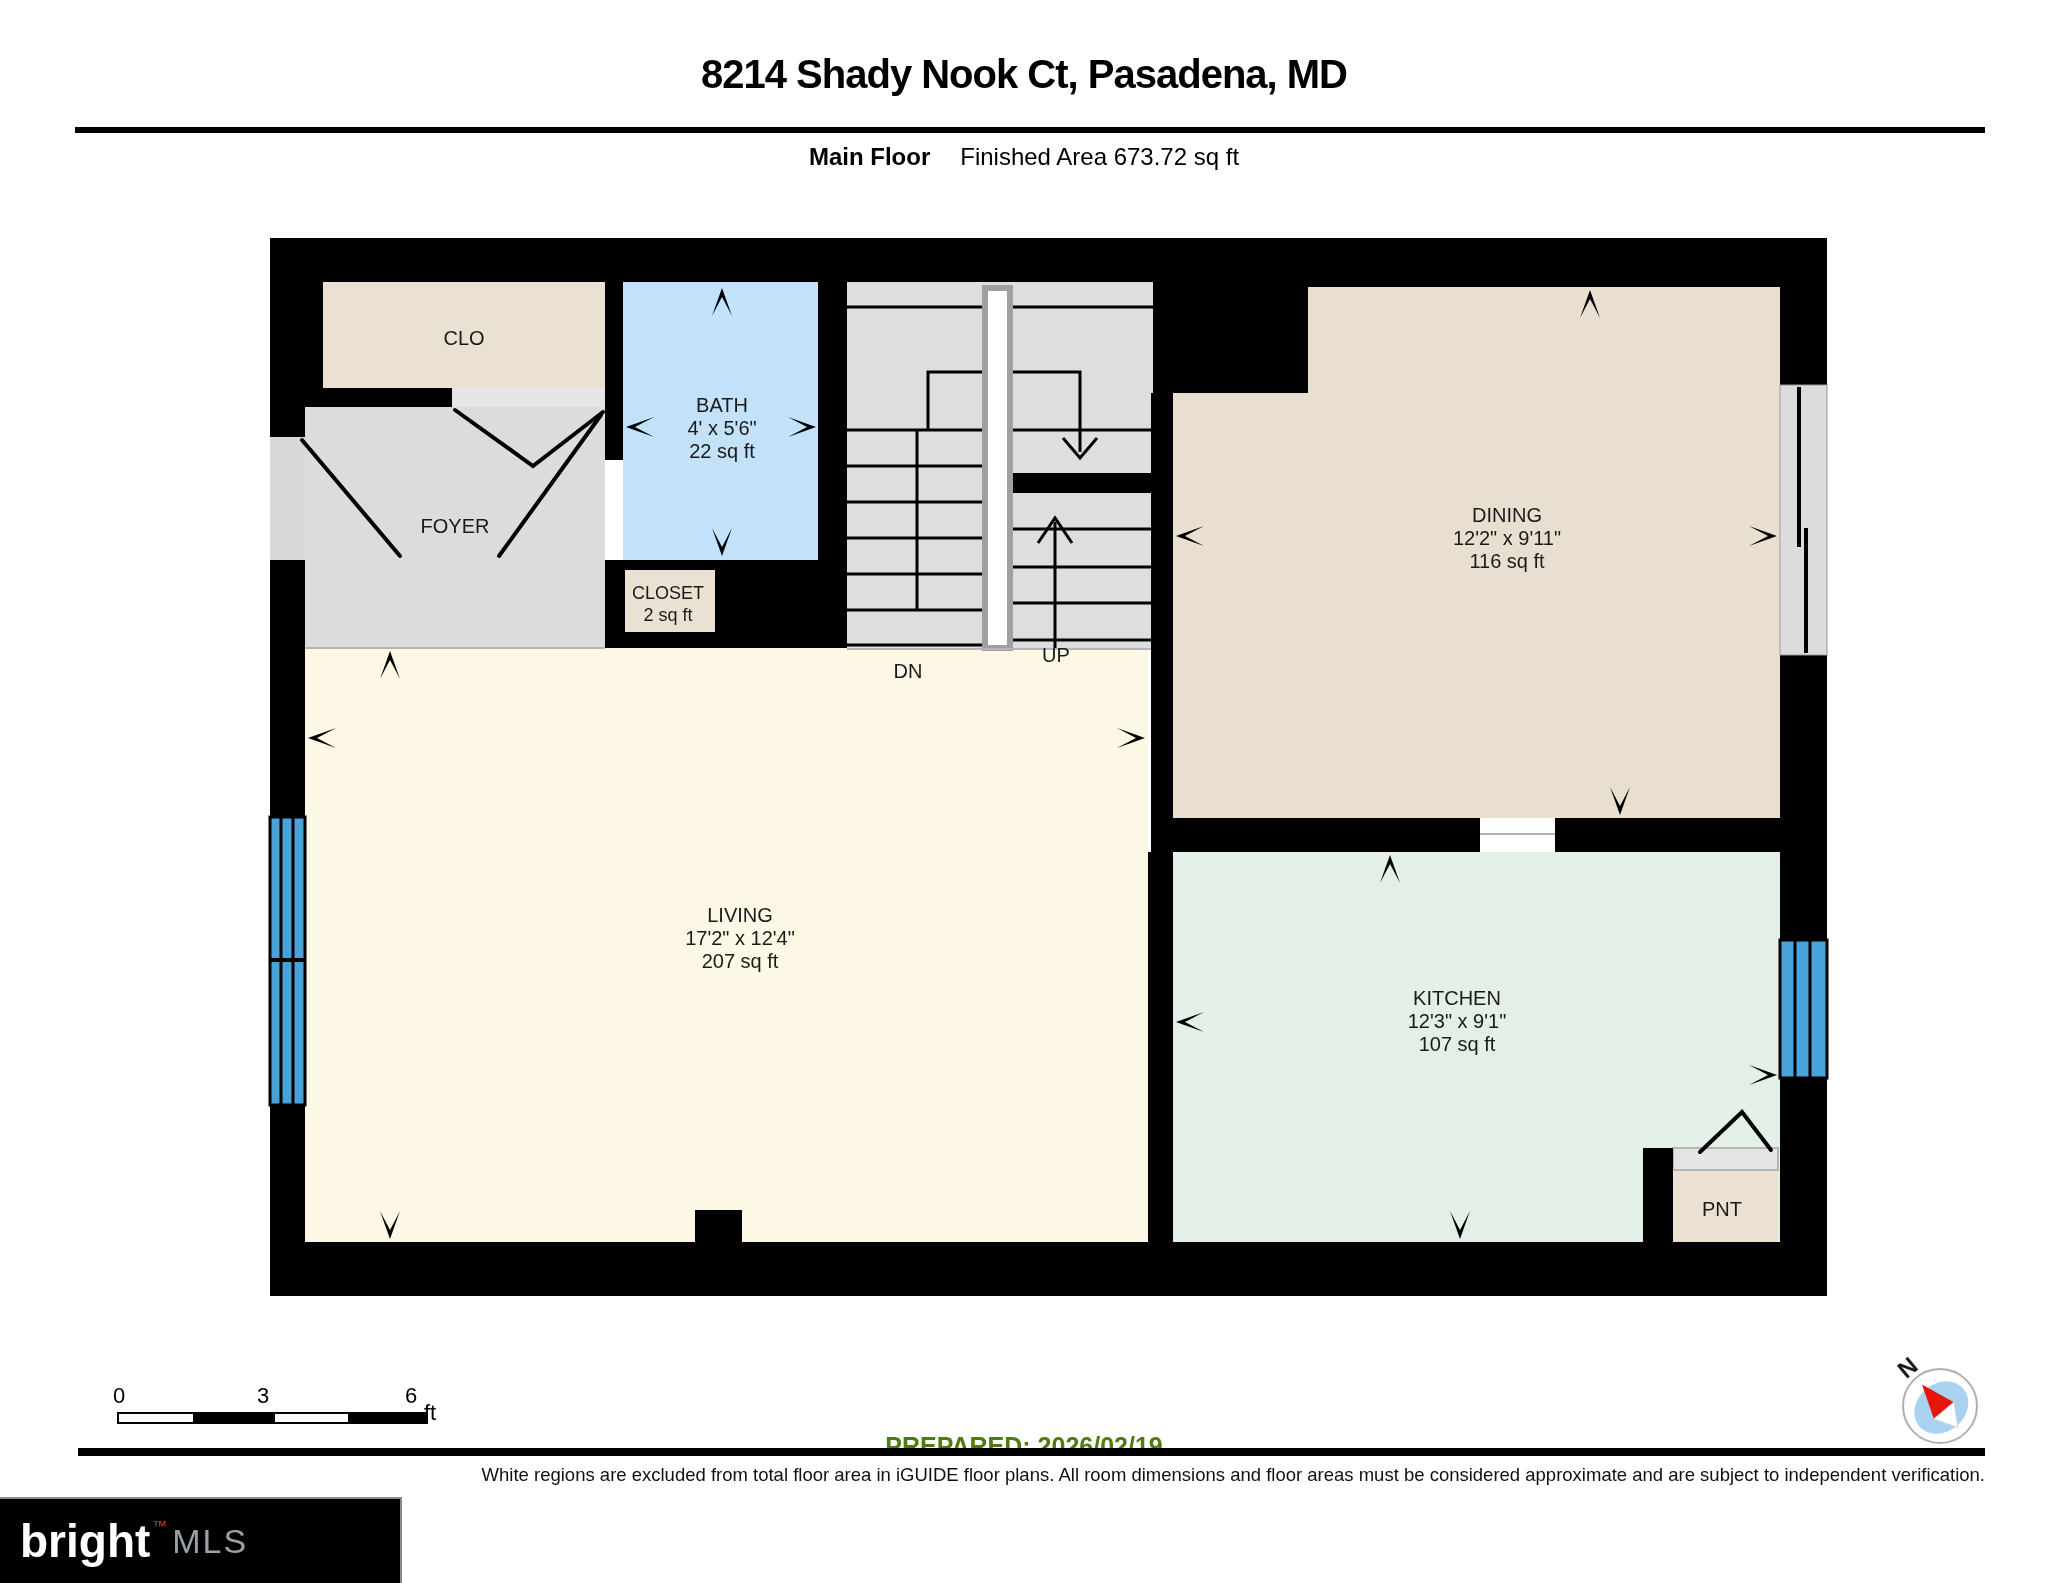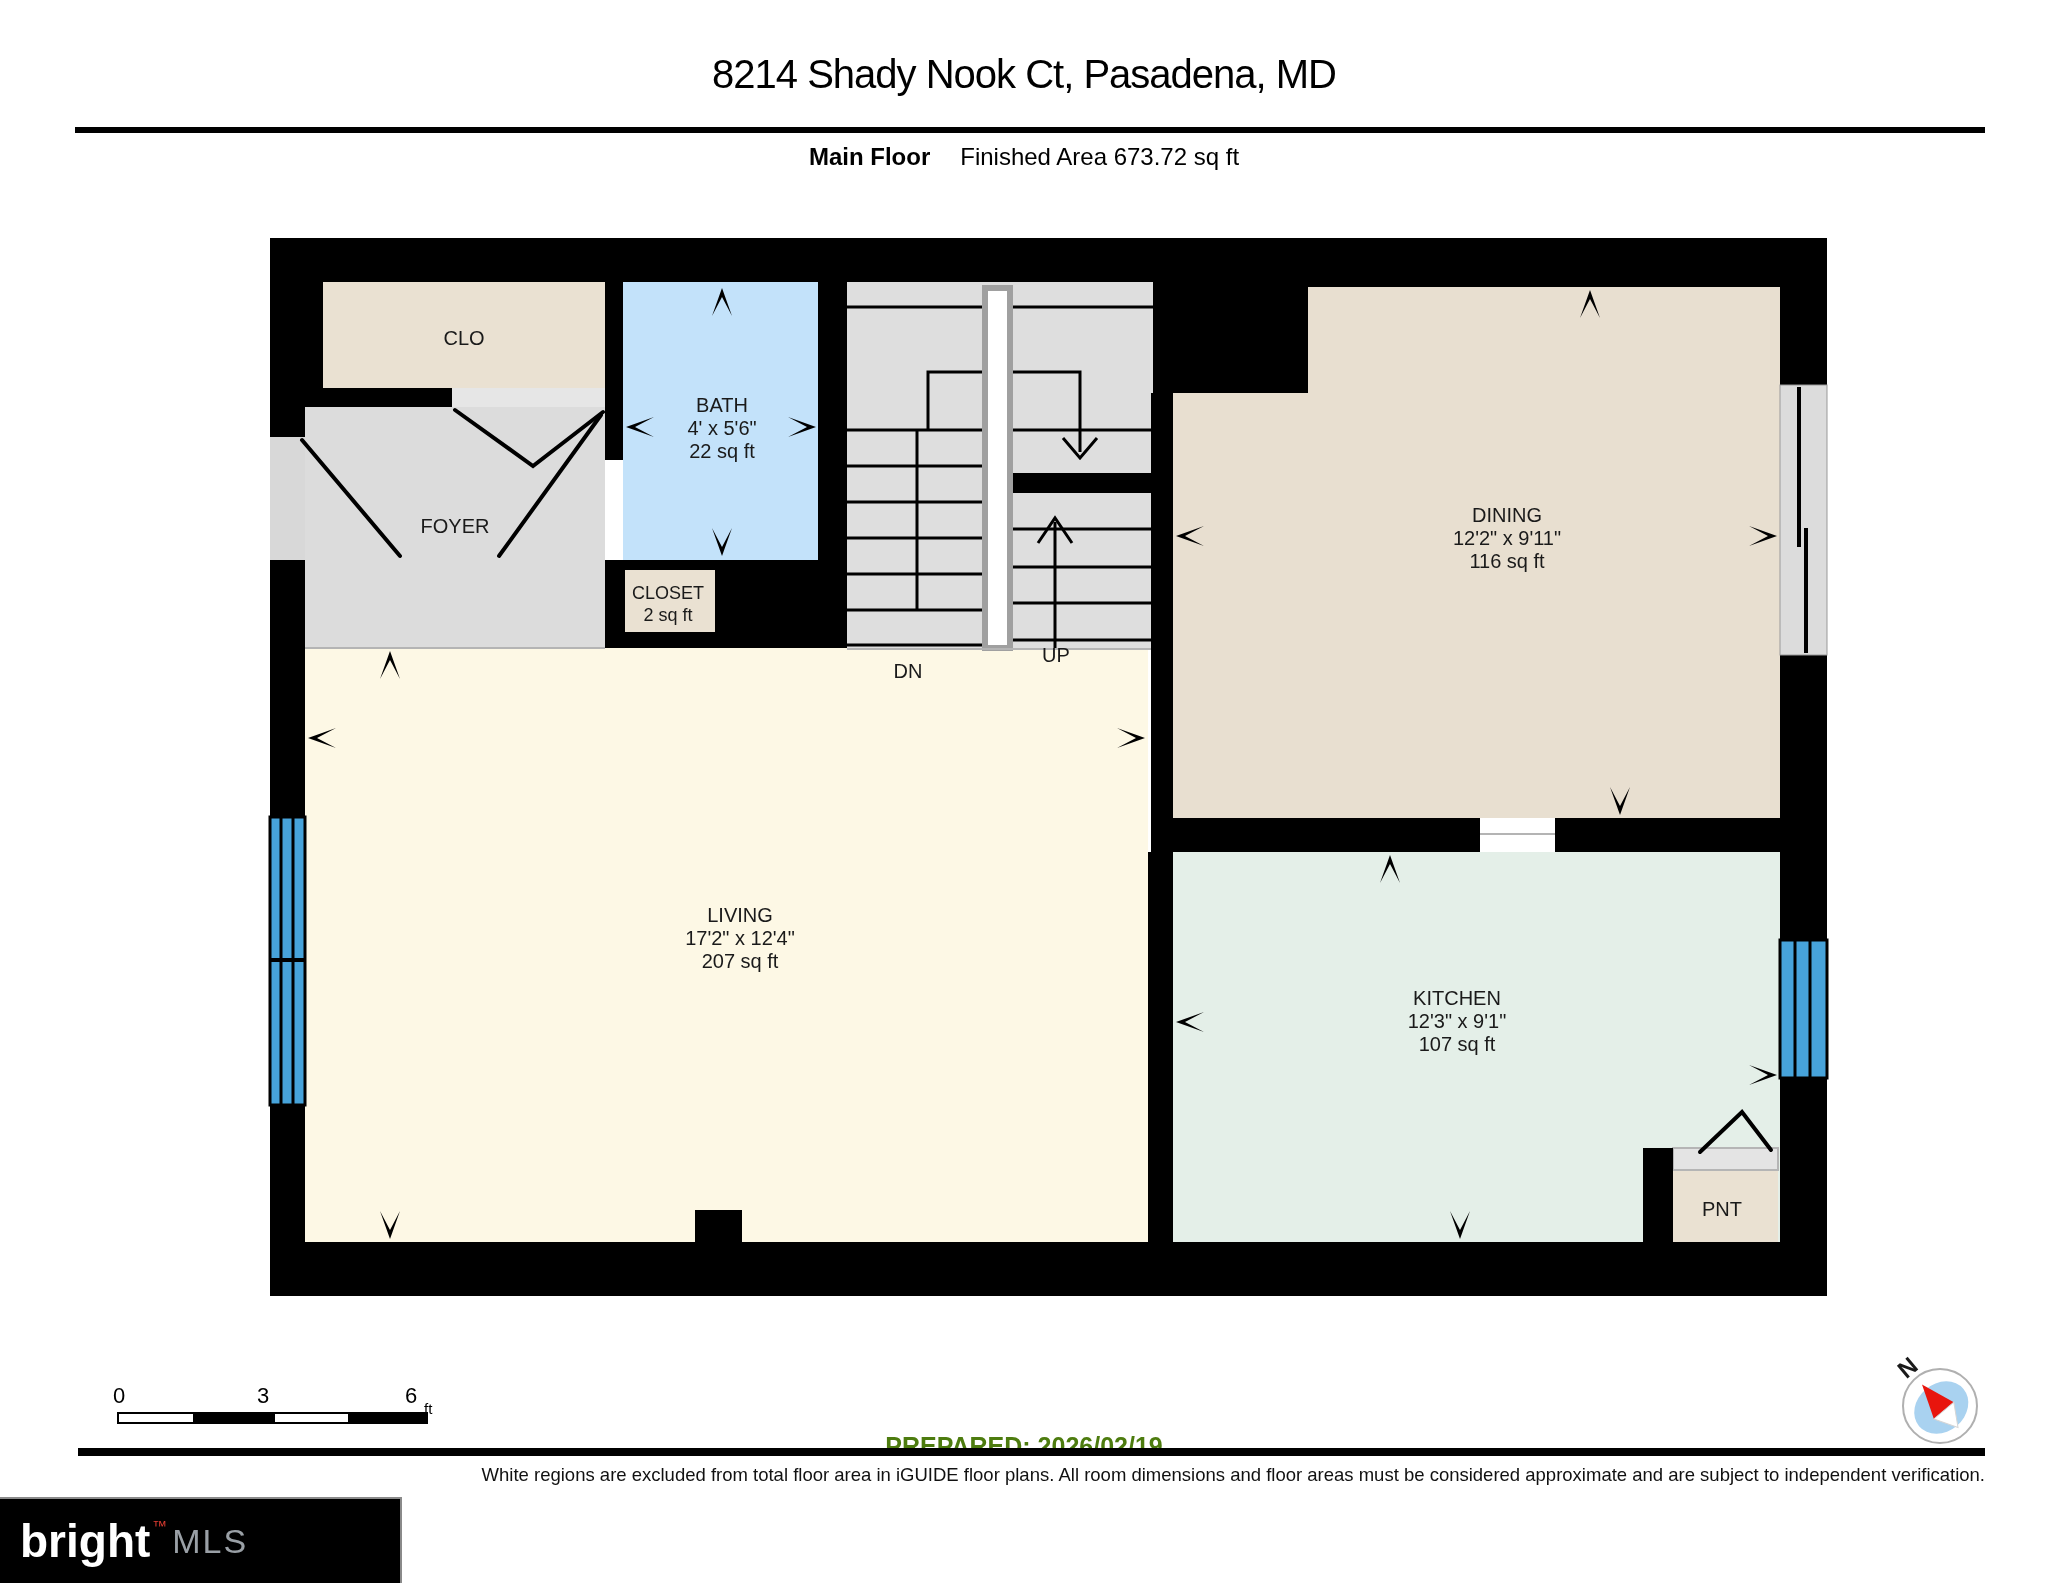--- a/index.html
+++ b/index.html
@@ -1,34 +1,34 @@
 <!DOCTYPE html>
 <html><head>
 <meta charset="utf-8">
 <style>
   html,body{margin:0;padding:0;background:#fff;}
   body{width:2048px;height:1583px;position:relative;font-family:"Liberation Sans","DejaVu Sans",sans-serif;overflow:hidden;}
   .abs{position:absolute;}
   
-  #title{top:52px;left:0;width:2048px;text-align:center;font-size:40px;font-weight:normal;color:#000;letter-spacing:-1px;}
+  #title{top:52px;left:0;width:2048px;text-align:center;font-size:40px;font-weight:bold;color:#000;letter-spacing:-1px;}
   #title-rule{top:127px;left:75px;width:1910px;height:6px;background:#000;}
   #subtitle{top:143px;left:0;width:2048px;text-align:center;font-size:24px;color:#000;}
   #subtitle .floor{font-weight:bold;margin-right:30px;}
   
   #plan{top:0;left:0;}
   svg text{font-family:"Liberation Sans","DejaVu Sans",sans-serif;fill:#1a1a1a;}
   .room-label{font-size:20px;text-anchor:middle;}
   .room-label-sm{font-size:18px;text-anchor:middle;}
   
   .tick{top:1383px;width:40px;text-align:center;font-size:22px;color:#000;}
   #scale-seg-row{top:1412px;left:117px;height:12px;display:flex;}
   .seg{width:73.75px;height:8px;border:2px solid #000;}
   .seg.b{background:#000;}
   .seg.w{background:#fff;}
-  #scale-unit{top:1400px;left:424px;font-size:15px;color:#000;}
+  #scale-unit{top:1400px;left:424px;font-size:22px;color:#000;}
   #prepared{top:1432px;left:50%;transform:translateX(-50%);font-size:25px;color:#4d7c0f;font-weight:bold;}
   #footer-rule{top:1448px;left:78px;width:1907px;height:8px;background:#000;}
   #disclaimer{top:1464px;left:85px;width:1900px;font-size:18.5px;color:#111;text-align:right;}
   
   #logo{top:1497px;left:0;width:402px;height:86px;background:#000;border-top:2px solid #8a8a8a;border-right:2px solid #8a8a8a;display:flex;align-items:center;padding-left:20px;box-sizing:border-box;}
   #logo .brand{color:#fff;font-weight:bold;font-size:46px;letter-spacing:0px;}
   #logo .tm{color:#e03c31;font-size:15px;vertical-align:top;position:relative;top:-16px;margin-left:2px;}
   #logo .suffix{color:#9aa0a6;font-size:34px;margin-left:5px;letter-spacing:2px;}
   #compass{top:1338px;left:1875px;}
 </style>

